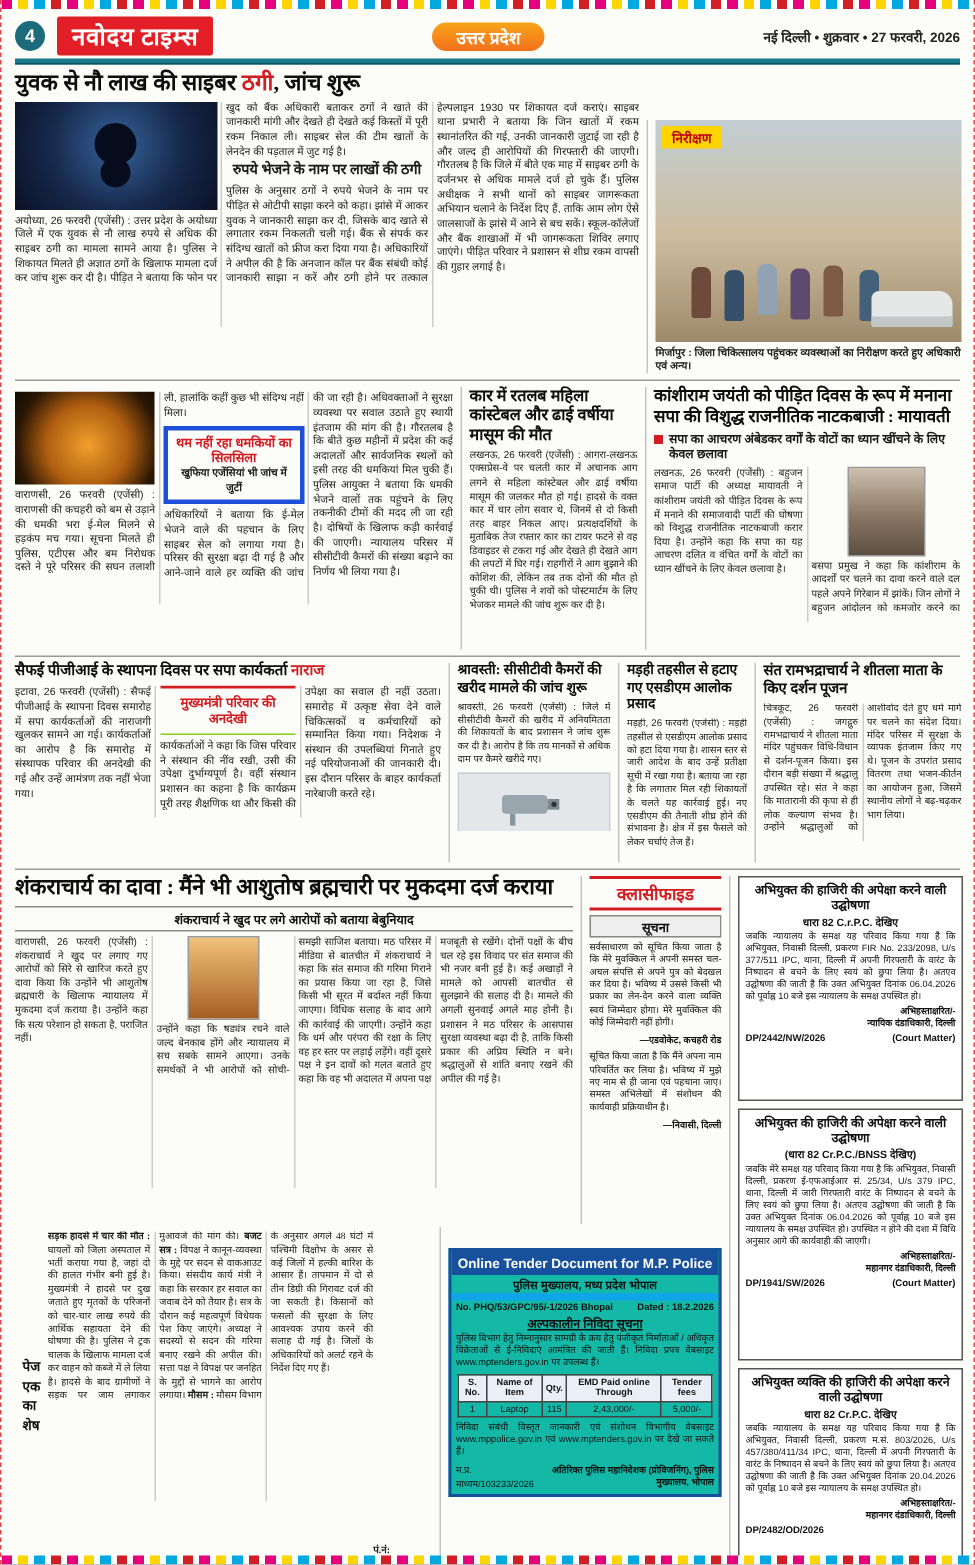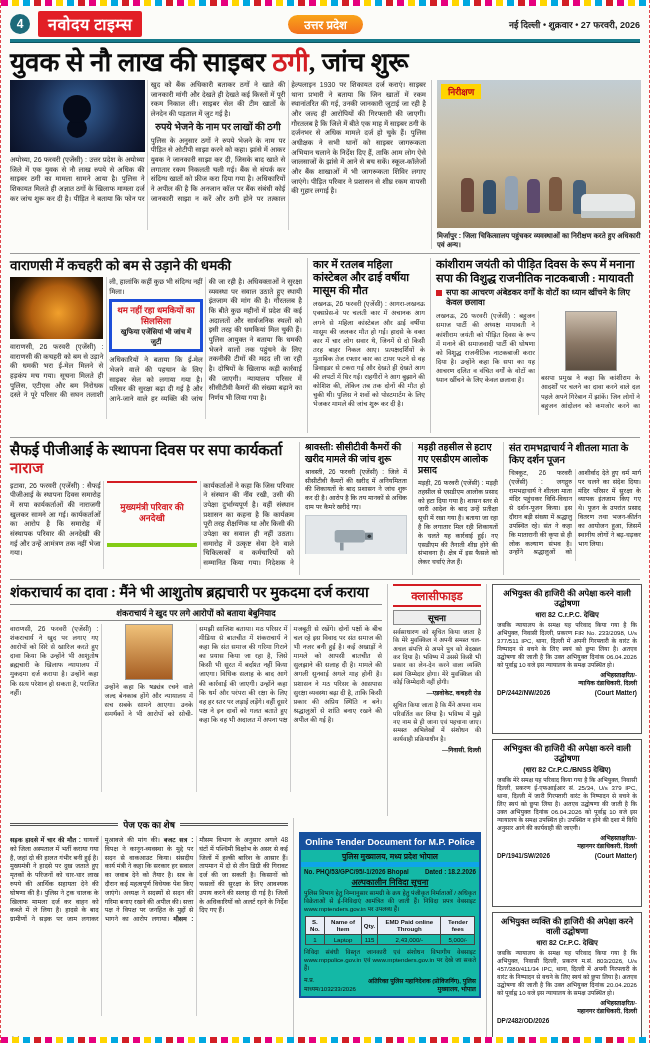--- a/index.html
+++ b/index.html
@@ -15,21 +15,21 @@
   .logo{background:#e21f26;color:#fff;font-family:"Liberation Serif",serif;font-weight:800;font-size:16px;
         padding:2px 10px;border-radius:2px;letter-spacing:.5px;}
   .edition{margin-left:auto;margin-right:auto;background:linear-gradient(180deg,#f9a51a,#f2701d);color:#fff;
            font-weight:800;font-size:11.5px;padding:2px 16px;border-radius:10px;}
   .dateline{font-size:9px;font-weight:700;color:#222;white-space:nowrap;}
   .head-rule{height:3px;background:#177b8c;margin:2px 0 5px;border-bottom:1px solid #0d5562;}
   .red{color:#d31d23;}
   .row{display:flex;}
   .row>*+*{border-left:1px solid #c3c3c3;padding-left:5px;margin-left:5px;}
   h1,h2,h3{margin:0;font-family:"Liberation Serif",serif;color:#0d0d0d;}
-  h1{font-size:26px;font-weight:800;line-height:1.12;}
+  h1{font-size:15px;font-weight:800;line-height:1.12;}
   h2{font-weight:800;line-height:1.18;}
   h3{font-weight:800;line-height:1.2;}
   .body{font-size:7px;line-height:1.38;text-align:justify;color:#1b1b1b;overflow:hidden;margin-top:3px;}
   .c2{columns:2;column-gap:6px;column-rule:1px solid #ccc;}
   .c3{columns:3;column-gap:6px;column-rule:1px solid #ccc;}
   .c4{columns:4;column-gap:6px;column-rule:1px solid #ccc;}
   .sep{border-top:1px solid #9a9a9a;margin:4px 0;}
   .ph{break-inside:avoid;position:relative;}
   .ph-cyber{height:72px;margin-bottom:3px;background:radial-gradient(circle at 50% 40%,#35639c 0%,#17284a 55%,#0a1126 100%);}
   .hood{position:absolute;left:50%;top:20%;width:28px;height:28px;transform:translateX(-50%);
@@ -44,22 +44,22 @@
   .ph-bomb{height:62px;margin-bottom:3px;background:radial-gradient(circle at 52% 58%,#f1a02c 0%,#b05e10 45%,#2b1704 78%,#120a02 100%);}
   .redbox{break-inside:avoid;border:3px solid #1d4ed8;padding:3px;text-align:center;margin:3px 0;}
   .redbox .l1{color:#d31d23;font-weight:800;font-size:8.6px;line-height:1.2;}
   .redbox .l2{font-weight:700;font-size:7px;margin-top:1px;}
   .ybox{break-inside:avoid;background:#ffe24a;color:#8c1208;font-weight:800;font-size:7.4px;text-align:center;
         padding:3px;margin:3px 0;line-height:1.25;}
   .bullet{display:flex;gap:4px;margin:3px 0;font-weight:800;font-size:8.2px;line-height:1.25;color:#1a1a1a;}
   .bullet .sq{flex:0 0 6px;width:6px;height:6px;background:#d31d23;margin-top:2px;}
   .portrait{width:50px;height:58px;margin:2px auto;background:linear-gradient(180deg,#cdbfae 0%,#8a7765 55%,#5d4f42 100%);
             border:1px solid #999;break-inside:avoid;}
-  .hibox{break-inside:avoid;border-top:2px solid #d31d23;border-bottom:4px solid #84cc16;color:#d31d23;
-         font-weight:800;font-size:8.8px;text-align:center;padding:19px 1px;margin:3px 0;line-height:1.25;}
+  .hibox{break-inside:avoid;border-top:2px solid #d31d23;border-bottom:1px solid #84cc16;color:#d31d23;
+         font-weight:800;font-size:8.8px;text-align:center;padding:4px 1px;margin:3px 0;line-height:1.25;}
   .ph-cctv{height:44px;margin:3px 0;background:#e3e7ea;display:flex;align-items:center;justify-content:center;border:1px solid #c6ccd1;}
   .ph-guru{width:46px;height:54px;margin:2px auto;background:linear-gradient(180deg,#f0c27a,#a65d22);border:1px solid #999;break-inside:avoid;}
   .deck{font-weight:800;font-size:8.4px;text-align:center;border-top:1px solid #888;border-bottom:1px solid #888;
         padding:2px 0;margin:3px 0;}
   .inline-subhead{break-inside:avoid;font-weight:800;font-size:9.6px;line-height:1.25;text-align:center;margin:2px 0 3px;
         font-family:"Liberation Serif",serif;}
   .cls-head{color:#d31d23;font-weight:800;font-size:11.5px;text-align:center;border-top:2px solid #d31d23;
             border-bottom:2px solid #d31d23;padding:2px 0;font-family:"Liberation Serif",serif;}
   .soochna{text-align:center;font-weight:800;font-size:8.5px;background:#eee;border:1px solid #888;margin:3px 0;padding:1px;}
   .cls-item{font-size:6.2px;line-height:1.35;text-align:justify;margin:0 0 2px;}
@@ -74,31 +74,31 @@
   .t-bar{background:#17519e;color:#fff;font-weight:800;font-size:9px;text-align:center;padding:3px 2px;}
   .t-org{font-weight:800;font-size:7.6px;text-align:center;padding:1px 0;border-bottom:5px solid #0ea5e9;}
   .t-refrow{display:flex;justify-content:space-between;font-size:6.3px;font-weight:700;padding:1px 3px;}
   .t-title{font-weight:800;font-size:8.2px;text-align:center;text-decoration:underline;}
   .t-body{font-size:6.2px;line-height:1.3;text-align:justify;padding:1px 3px;}
   .t-table{width:96%;margin:2px auto;border-collapse:collapse;font-size:6.1px;}
   .t-table th,.t-table td{border:1px solid #444;padding:1px 2px;text-align:center;line-height:1.2;}
   .t-table th{background:#e9eef7;font-weight:800;}
   .t-signrow{display:flex;justify-content:space-between;align-items:flex-end;font-size:6.1px;padding:1px 3px 3px;}
   .t-sign{font-weight:800;text-align:right;line-height:1.3;}
-  .cont{display:flex;flex-direction:column;}
+  .cont{display:flex;font-family:Liberation Serif, serif;}
   .cont-label{display:flex;align-items:center;gap:5px;font-weight:800;font-size:9px;margin-bottom:2px;}
   .hline{flex:1;border-top:3px double #555;}
   .print-no{font-size:6.6px;font-weight:700;margin-top:auto;color:#222;}
   .lead-left{flex:0 0 416px;}
   .lead-right{flex:0 0 204px;margin-top:32px;}
   .lead-body{height:150px;}
   .a-var{flex:0 0 292px;}  .a-var h2{font-size:13.5px;}  .a-var .body{height:142px;}
   .a-car{flex:0 0 112px;}  .a-car h2{font-size:10.8px;}  .a-car .body{height:134px;font-size:6.6px;}
   .a-maya{flex:0 0 204px;} .a-maya h2{font-size:11.3px;} .a-maya .body{height:104px;font-size:6.6px;}
-  .a-saifai{flex:0 0 284px;} .a-saifai h2{font-size:15px;} .a-saifai .body{height:88px;}
+  .a-saifai{flex:0 0 284px;} .a-saifai h2{font-size:10px;} .a-saifai .body{height:88px;}
   .a-shrav{flex:0 0 102px;}  .a-shrav h3{font-size:9.3px;}  .a-shrav .body{height:86px;font-size:6.4px;}
   .a-marhi{flex:0 0 80px;}   .a-marhi h3{font-size:9.3px;}  .a-marhi .body{height:96px;font-size:6.4px;}
   .a-sant{flex:0 0 132px;}   .a-sant h3{font-size:9.8px;}   .a-sant .body{height:92px;font-size:6.4px;}
   .left-stack{flex:0 0 470px;display:flex;flex-direction:column;}
   .right-stack{flex:0 0 150px;}
   .rx{margin-bottom:2px;}
   .a-shankar{flex:0 0 372px;} .a-shankar h2{font-size:14.5px;} .a-shankar .body{height:168px;font-size:6.6px;}
   .classified{flex:0 0 88px;height:232px;overflow:hidden;}
   .cont{flex:0 0 278px;height:226px;}
   .cont .body{height:180px;font-size:6.4px;}
@@ -138,21 +138,20 @@
         <span class="veh"></span>
       </div>
       <p class="caption">मिर्जापुर : जिला चिकित्सालय पहुंचकर व्यवस्थाओं का निरीक्षण करते हुए अधिकारी एवं अन्य।</p>
     </div>
   </section>
 
   <div class="sep"></div>
 
   <section class="row">
     <article class="a-var">
-      <h2>वाराणसी में कचहरी को बम से उड़ाने की धमकी</h2>
       <div class="body c3">
         <div class="ph ph-bomb"></div>
         <span>वाराणसी, 26 फरवरी (एजेंसी) : वाराणसी की कचहरी को बम से उड़ाने की धमकी भरा ई-मेल मिलने से हड़कंप मच गया। सूचना मिलते ही पुलिस, एटीएस और बम निरोधक दस्ते ने पूरे परिसर की सघन तलाशी ली, हालांकि कहीं कुछ भी संदिग्ध नहीं मिला।</span>
         <div class="redbox">
           <div class="l1">थम नहीं रहा धमकियों का सिलसिला</div>
           <div class="l2">खुफिया एजेंसियां भी जांच में जुटीं</div>
         </div>
         <span>अधिकारियों ने बताया कि ई-मेल भेजने वाले की पहचान के लिए साइबर सेल को लगाया गया है। परिसर की सुरक्षा बढ़ा दी गई है और आने-जाने वाले हर व्यक्ति की जांच की जा रही है। अधिवक्ताओं ने सुरक्षा व्यवस्था पर सवाल उठाते हुए स्थायी इंतजाम की मांग की है। गौरतलब है कि बीते कुछ महीनों में प्रदेश की कई अदालतों और सार्वजनिक स्थलों को इसी तरह की धमकियां मिल चुकी हैं। पुलिस आयुक्त ने बताया कि धमकी भेजने वालों तक पहुंचने के लिए तकनीकी टीमों की मदद ली जा रही है। दोषियों के खिलाफ कड़ी कार्रवाई की जाएगी। न्यायालय परिसर में सीसीटीवी कैमरों की संख्या बढ़ाने का निर्णय भी लिया गया है।</span>
       </div>
     </article>

